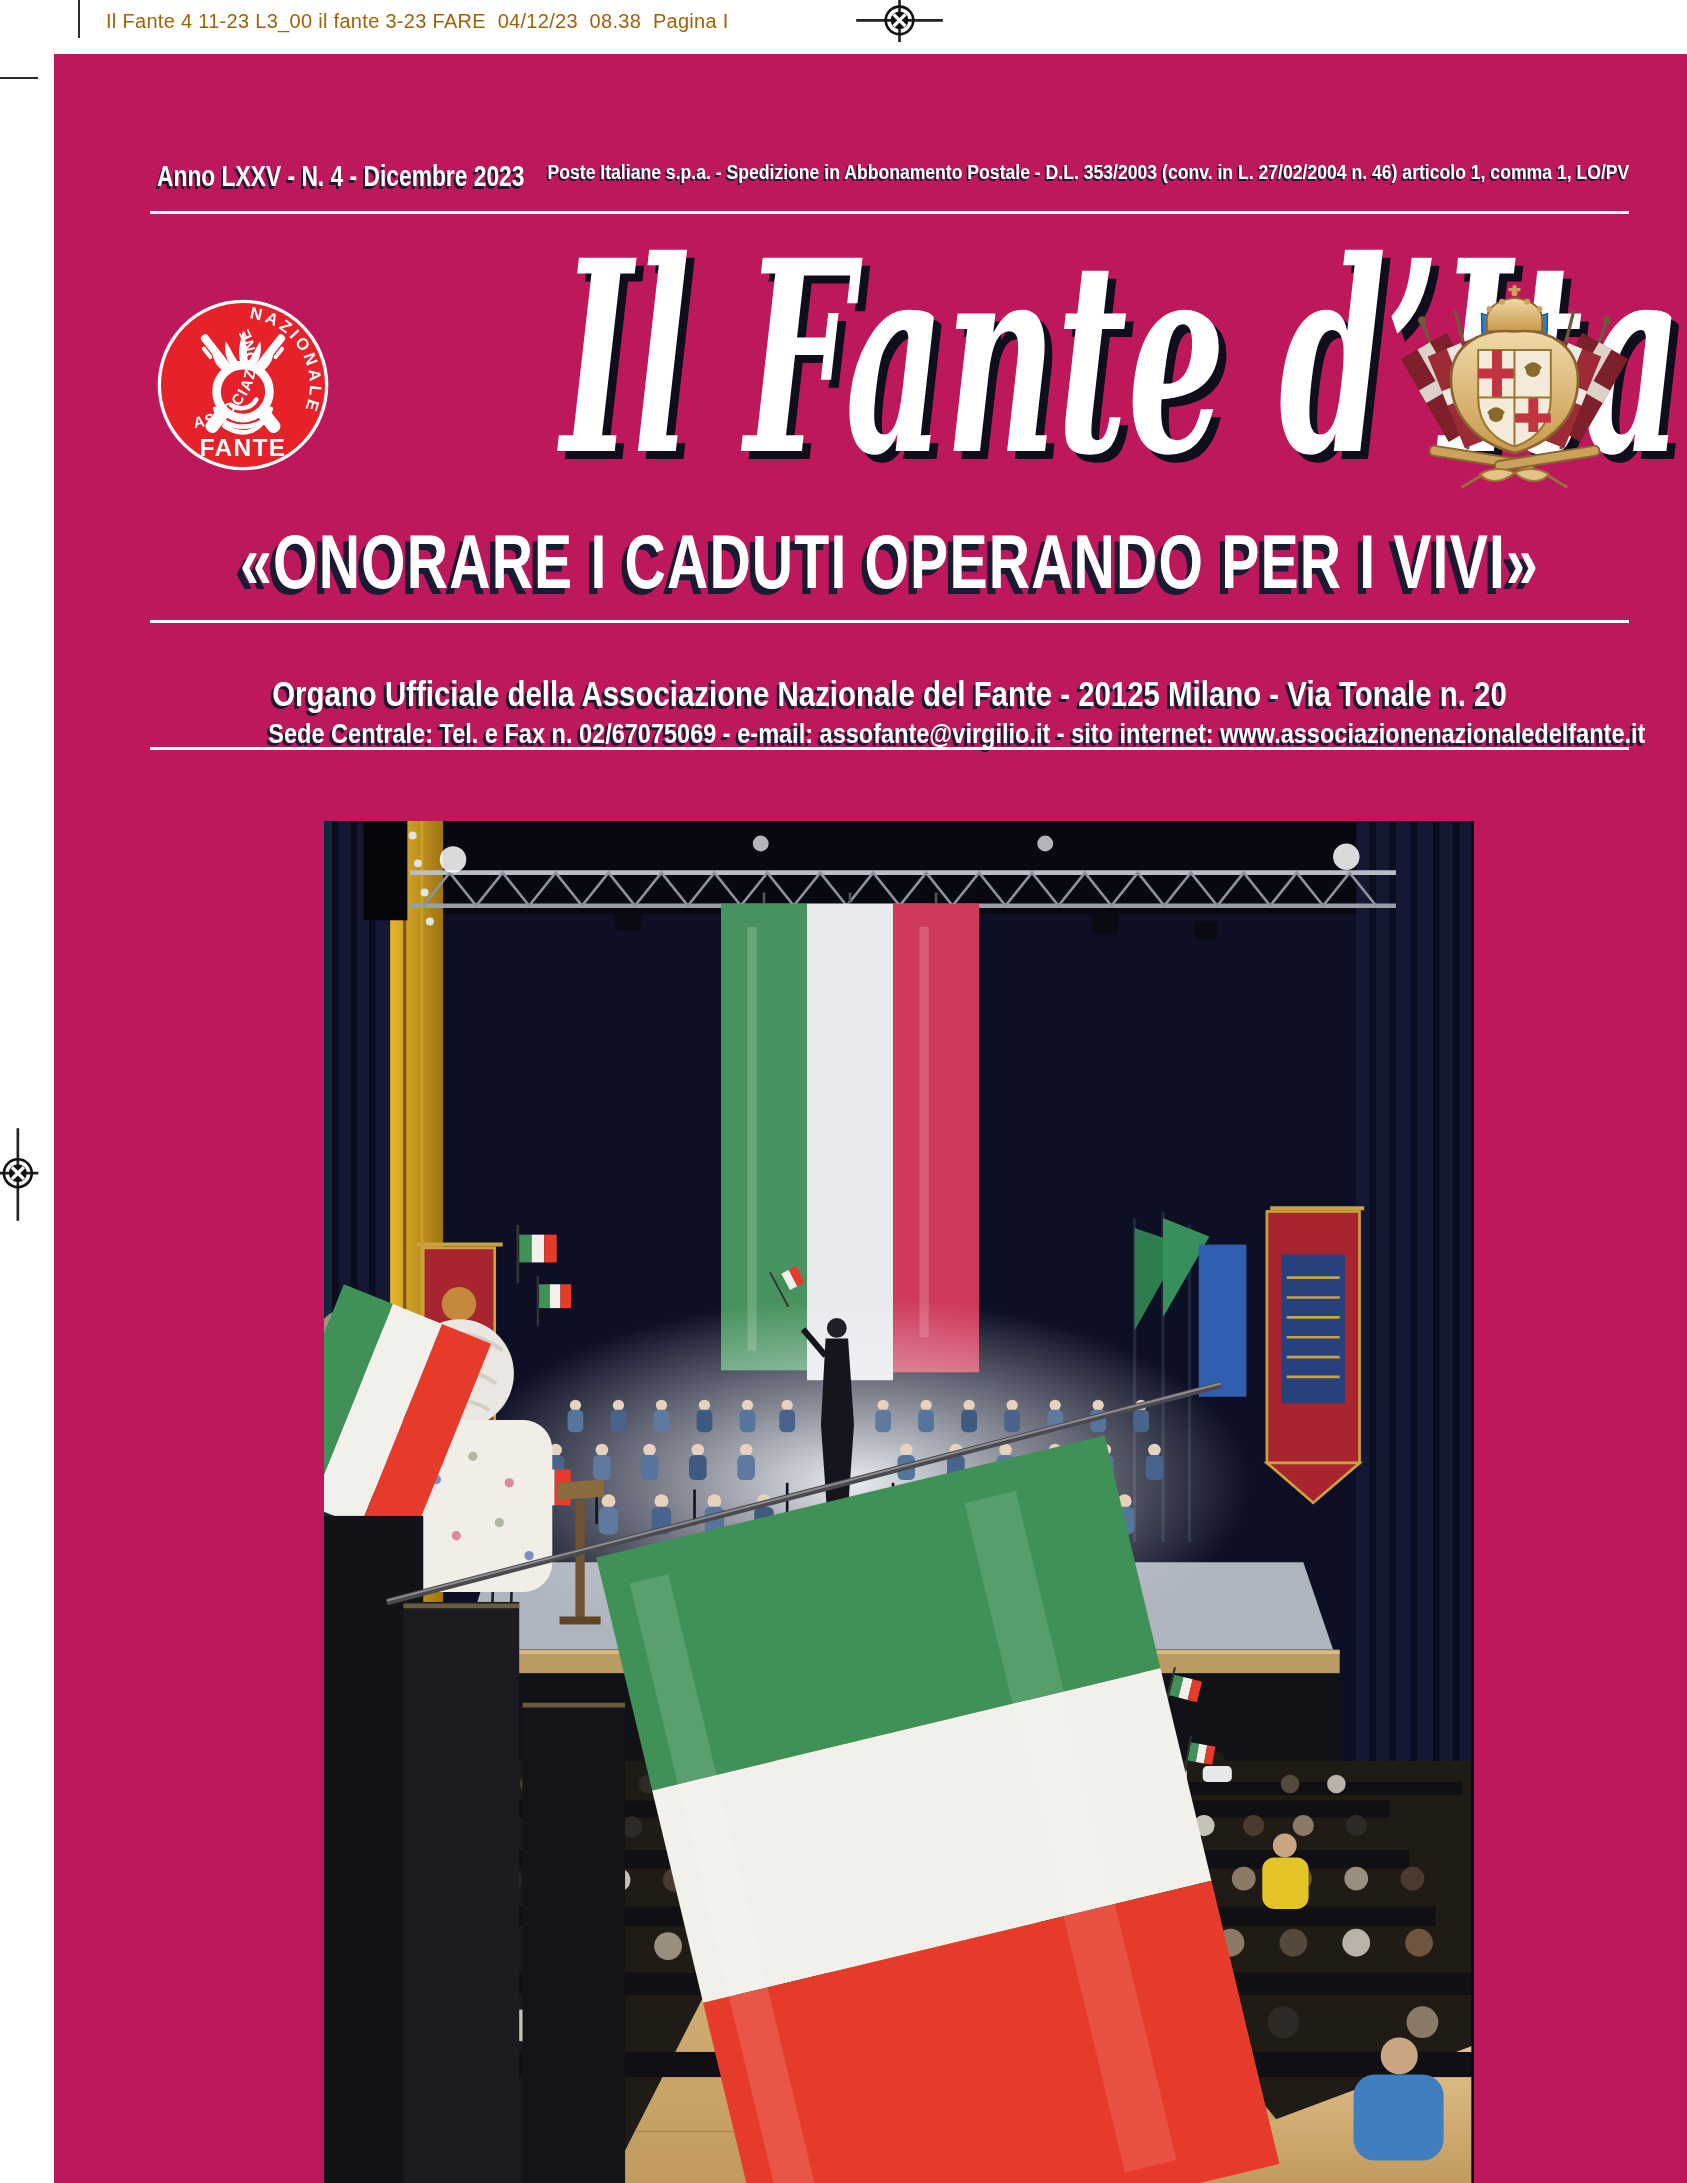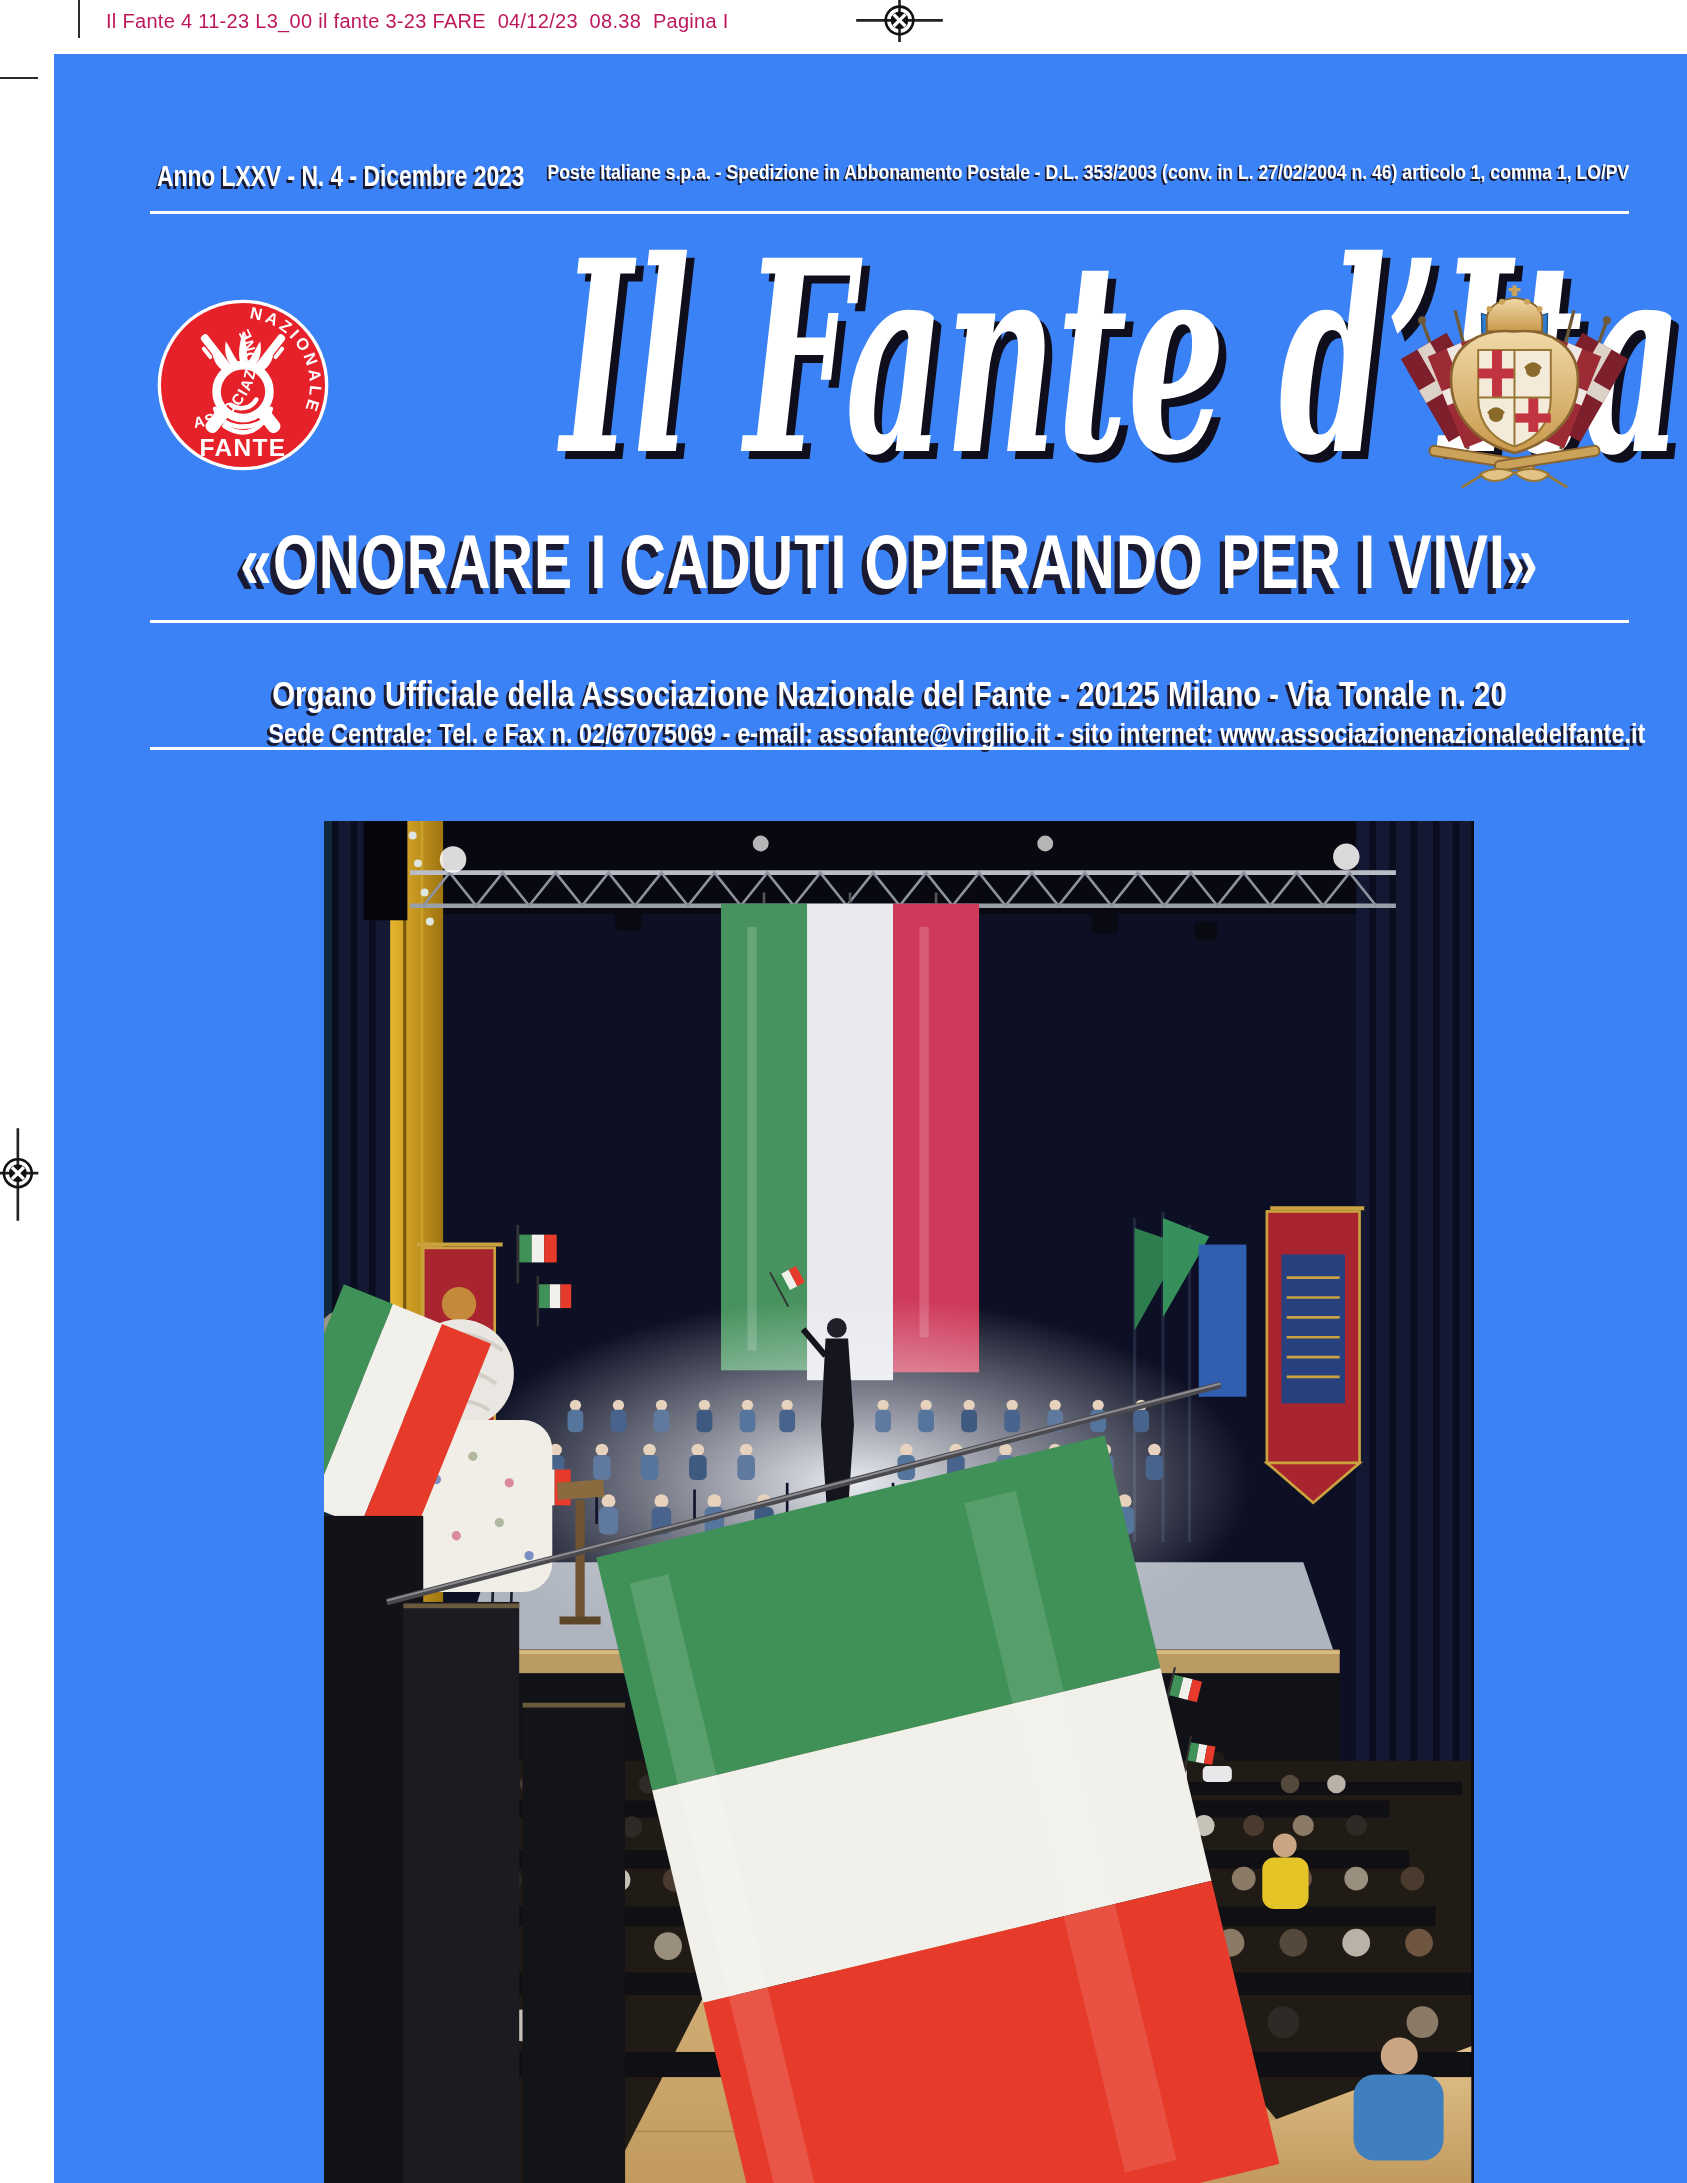--- a/index.html
+++ b/index.html
@@ -1,24 +1,24 @@
 <!DOCTYPE html>
 <html style="font-size:10.6px"><head>
 <meta charset="utf-8">
 <style>
   html,body{margin:0;padding:0;background:#ffffff;}
   #canvas{position:relative;width:1687px;height:2183px;background:#ffffff;overflow:hidden;
           font-family:"Liberation Sans",sans-serif;}
   
-  .slug{position:absolute;left:106px;top:10px;font-size:20px;color:#be185d;letter-spacing:0.3px;white-space:pre;}
+  .slug{position:absolute;left:106px;top:10px;font-size:20px;color:#a16207;letter-spacing:0.3px;white-space:pre;}
   .cropV{position:absolute;left:78px;top:0;width:2px;height:38px;background:#2b2b2b;}
   .cropH{position:absolute;left:0;top:77px;width:38px;height:2px;background:#2b2b2b;}
   .regmark{position:absolute;}
   
-  .page{position:absolute;left:54px;top:54px;right:0;bottom:0;background:#3b82f6;}
+  .page{position:absolute;left:54px;top:54px;right:0;bottom:0;background:#be185d;}
   .rule{position:absolute;left:150px;width:1479px;height:3.3px;background:#ffffff;}
   .issue{position:absolute;left:157px;top:159px;font-size:30px;font-weight:bold;color:#fff;white-space:nowrap;
          transform:scaleX(.76);transform-origin:left center;text-shadow:-2.6px 2.6px 0 #1a1a33;}
   .postal{position:absolute;right:58px;top:161px;font-size:20px;font-weight:bold;color:#fff;white-space:nowrap;
           transform:scaleX(.88);transform-origin:right center;text-shadow:-2px 2px 0 #1a1a33;}
   .title{position:absolute;left:344px;top:225px;width:1032px;text-align:center;color:#fff;white-space:nowrap;
          font-family:"DejaVu Serif",serif;font-style:italic;font-weight:bold;font-size:265px;line-height:1;
          transform:scale(.58,1);transform-origin:center;text-shadow:13.2px 8px 0 #0e0e1c;}
   .motto{position:absolute;left:150px;top:529px;width:1479px;text-align:center;color:#fff;white-space:nowrap;
          font-size:65px;font-weight:bold;letter-spacing:1.3px;line-height:1;

